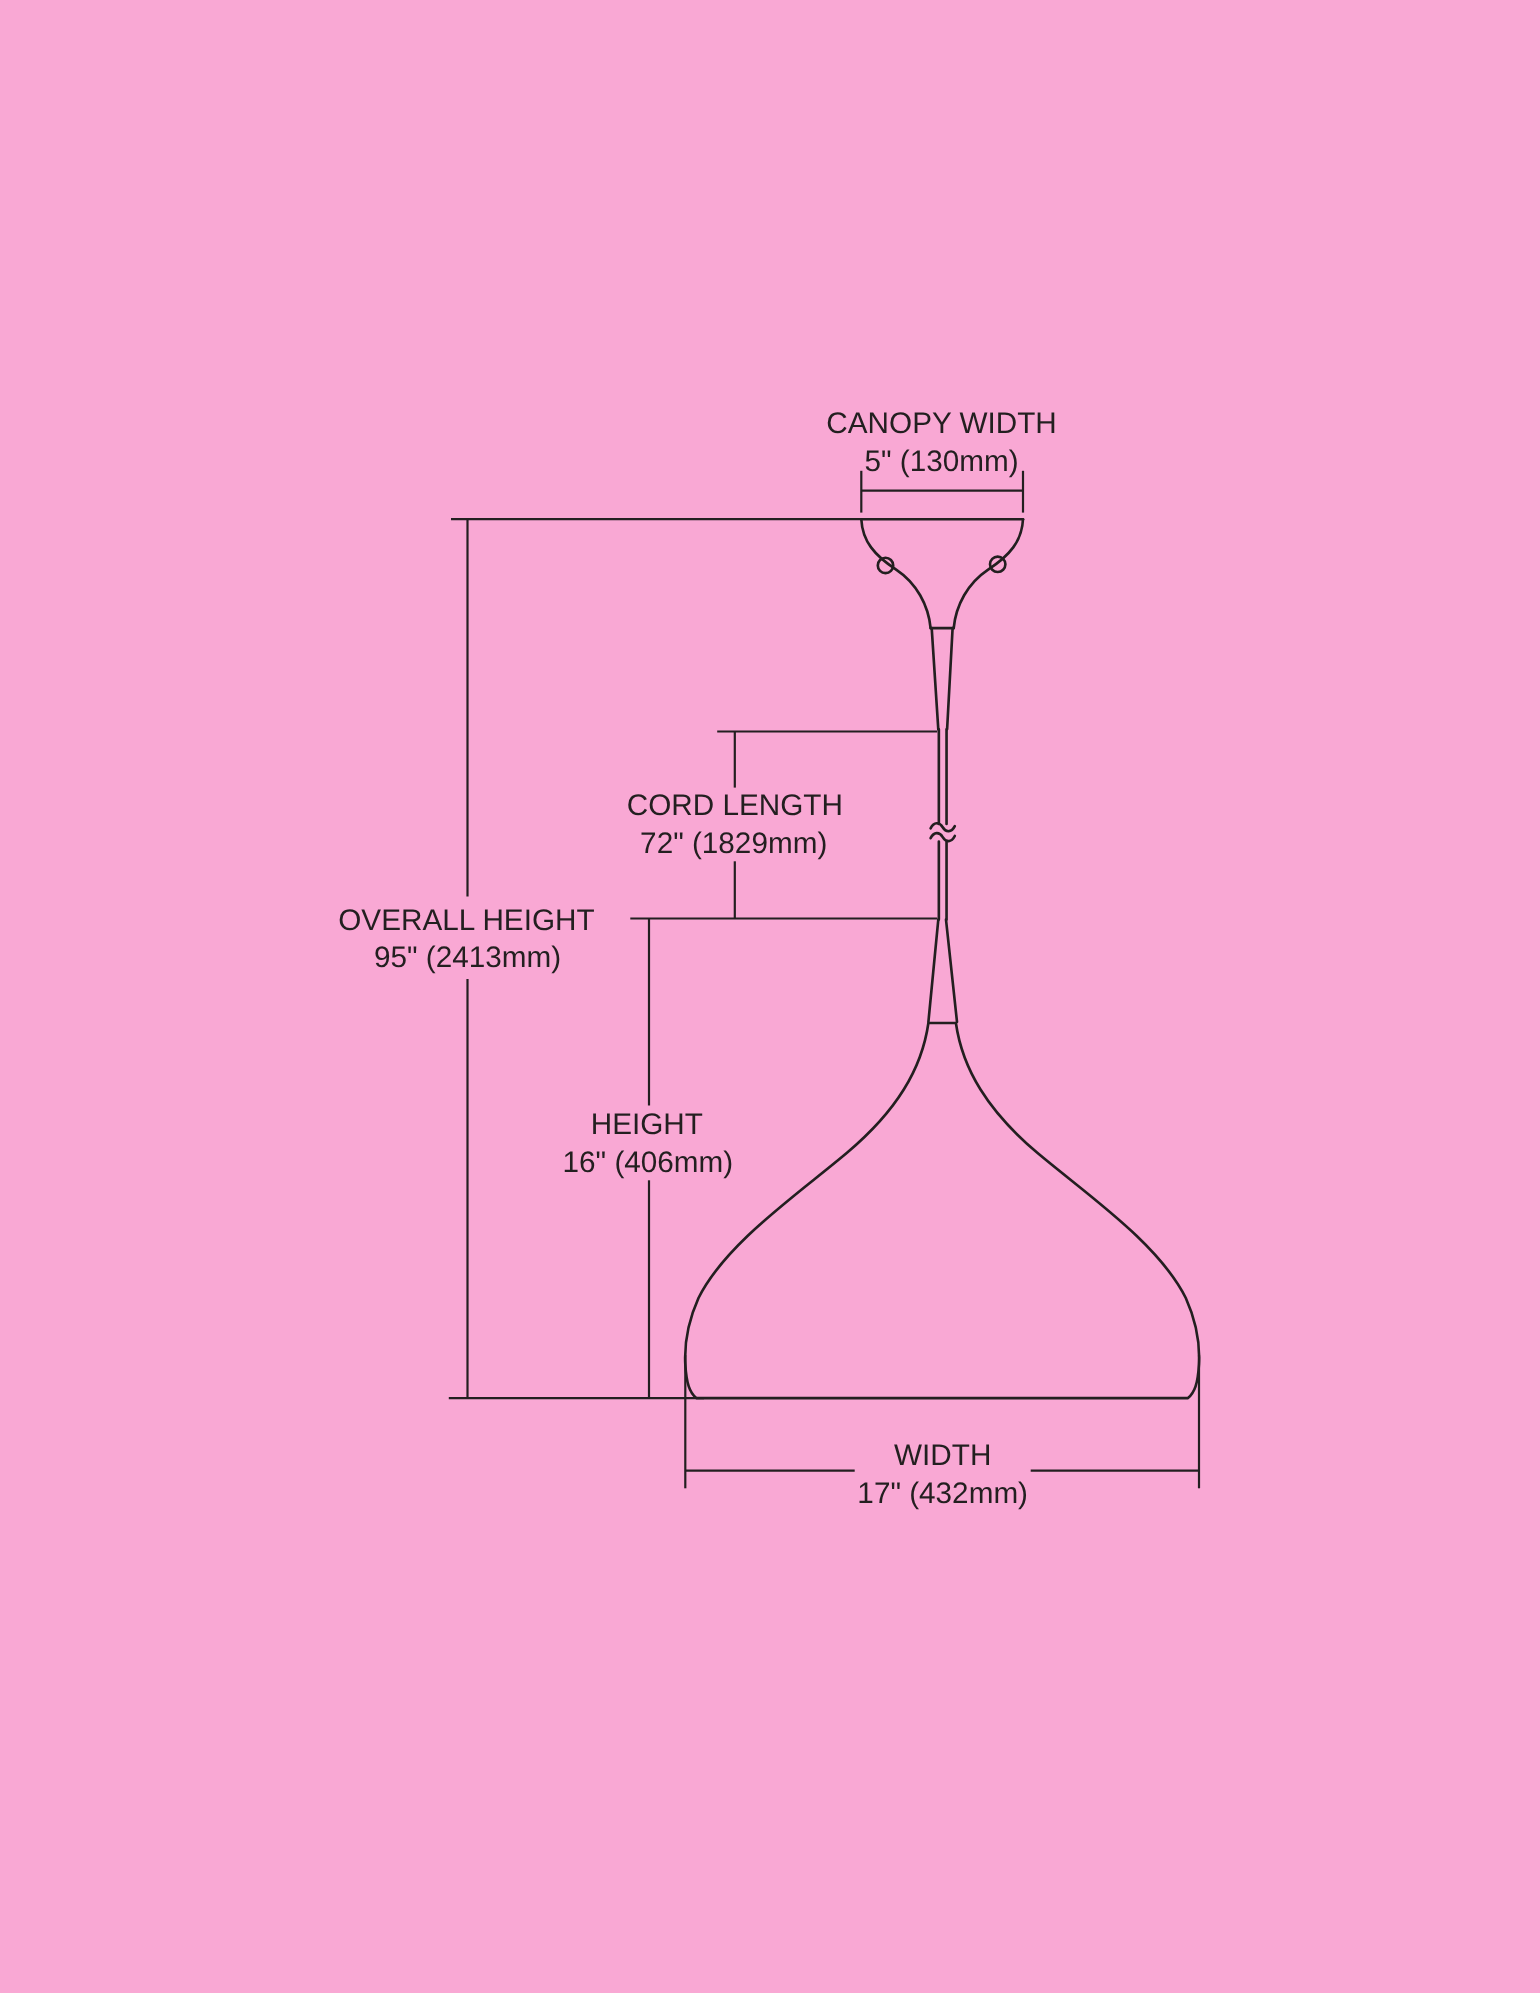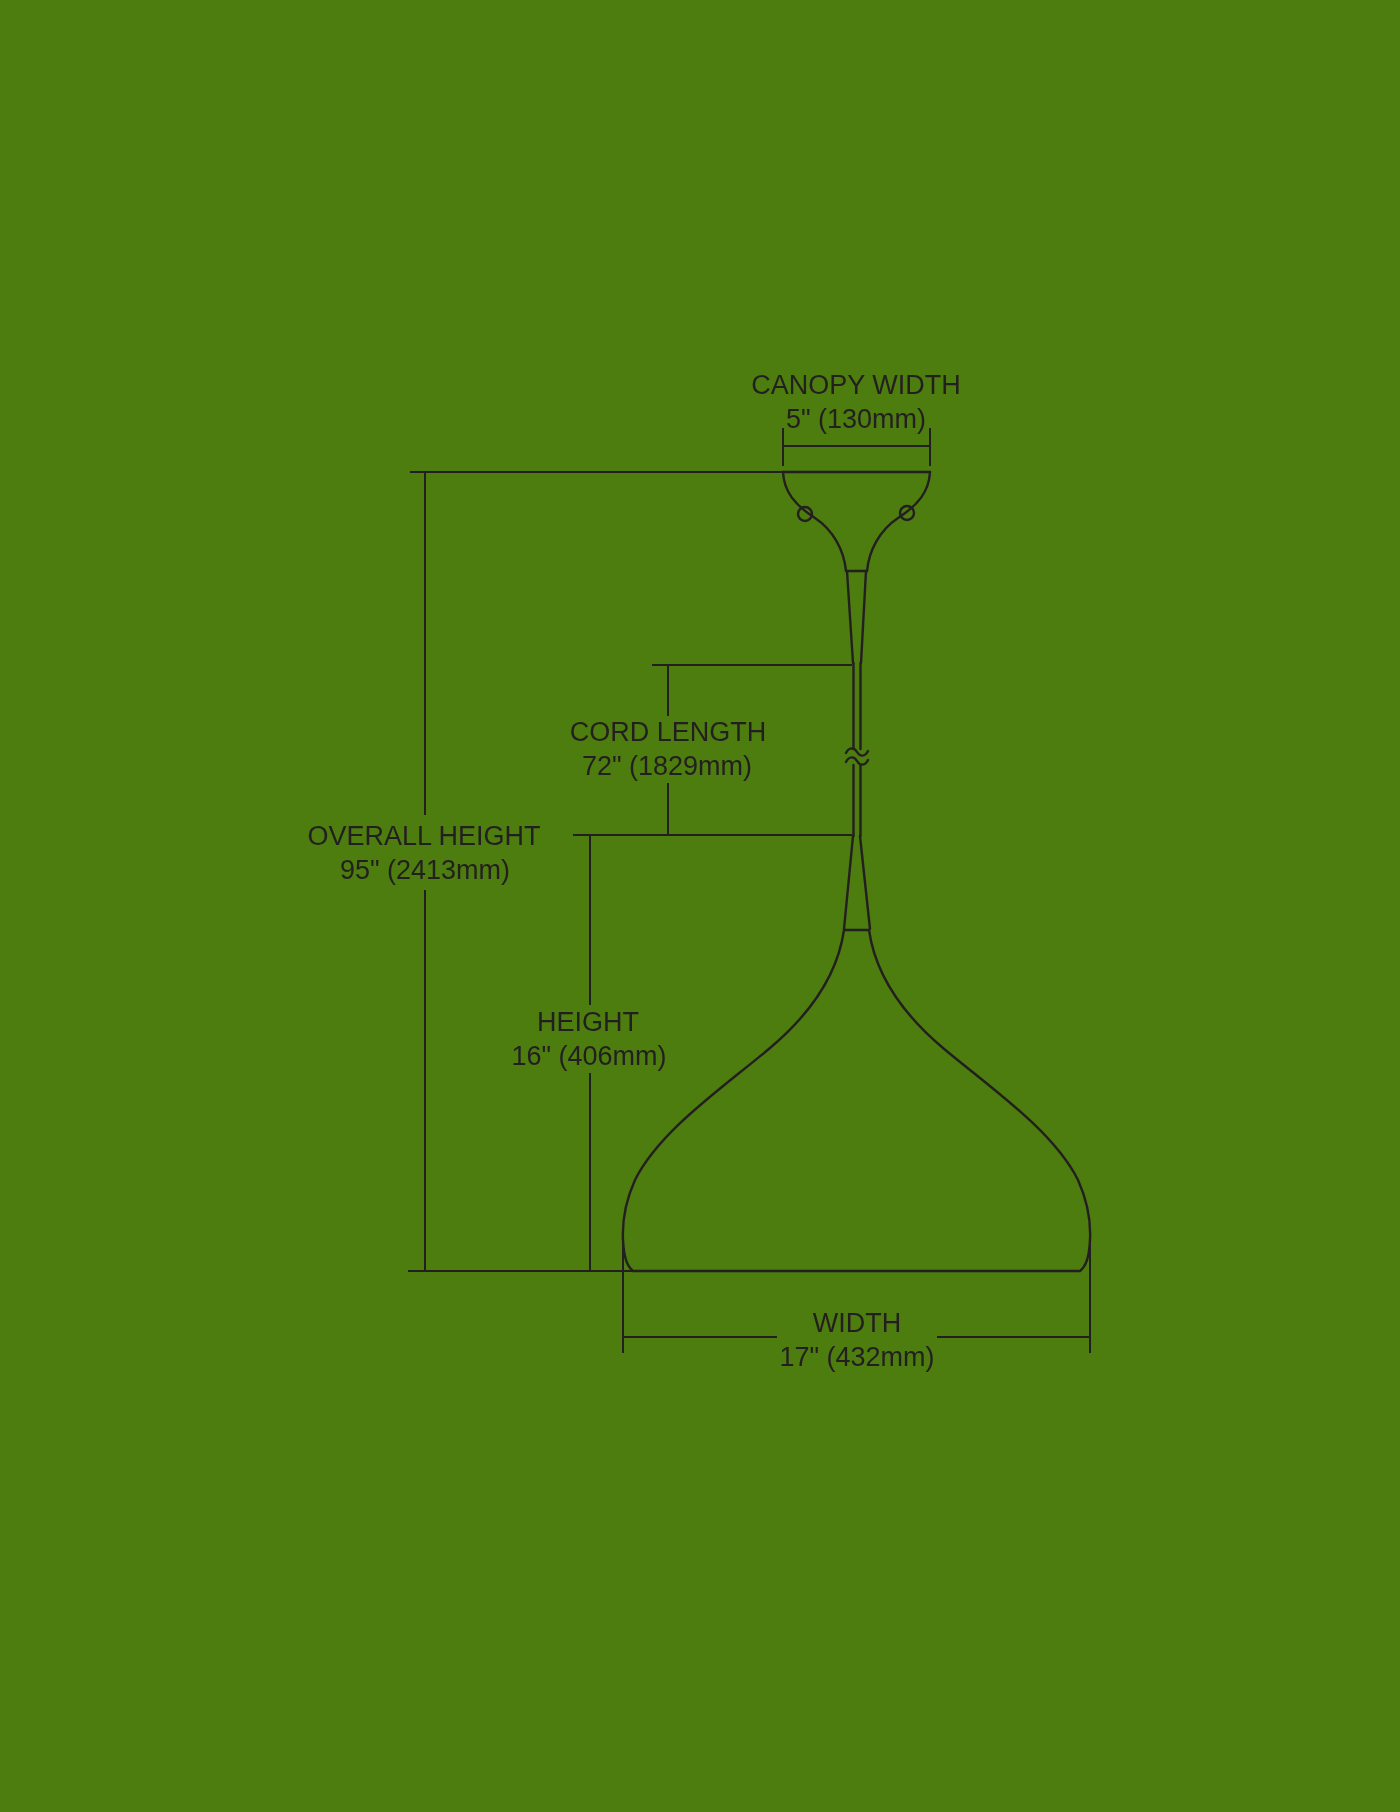--- a/index.html
+++ b/index.html
@@ -9,21 +9,21 @@
   }
   body {
     width: 1400px;
     height: 1812px;
     position: relative;
     font-family: "Liberation Sans", sans-serif;
   }
   .diagram-stage {
     width: 1400px;
     height: 1812px;
-    background: #4d7c0f;
+    background: #f9a8d4;
   }
   svg { display: block; }
   .outline {
     fill: none;
     stroke: #231f20;
     stroke-width: 2.4;
     stroke-linecap: round;
     stroke-linejoin: round;
   }
   .dim {

